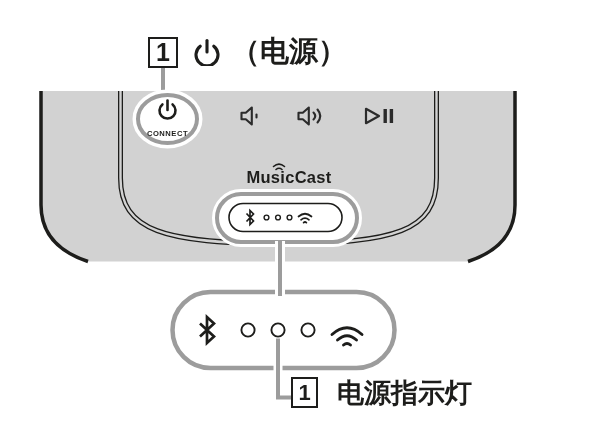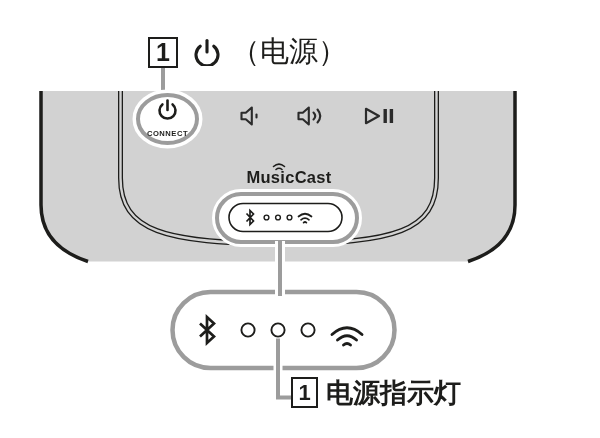--- a/index.html
+++ b/index.html
@@ -5,24 +5,24 @@
   html,body{margin:0;padding:0;background:#fff;}
   #stage{position:relative;width:600px;height:438px;background:#fff;overflow:hidden;
          font-family:"Liberation Sans","DejaVu Sans",sans-serif;color:#1d1d1b;}
   #lineart{position:absolute;left:0;top:0;}
   .callout-label{position:absolute;display:flex;align-items:center;white-space:nowrap;}
   .ref-box{display:flex;align-items:center;justify-content:center;
            border:2.5px solid #1d1d1b;background:#fff;font-weight:bold;}
   #top-label{left:148px;top:36px;height:32px;}
   #top-label .ref-box{width:26px;height:27px;font-size:25px;}
   #top-label .pwr{margin:0 10px 0 15px;}
-  #top-label .txt{font-size:29px;font-weight:normal;letter-spacing:0;}
+  #top-label .txt{font-size:29px;font-weight:bold;letter-spacing:0;}
   #bottom-label{left:291px;top:377px;height:31px;}
   #bottom-label .ref-box{width:23px;height:27px;border-width:2px;font-size:22px;}
-  #bottom-label .txt{font-size:27px;font-weight:bold;margin-left:8px;}
+  #bottom-label .txt{font-size:27px;font-weight:bold;margin-left:19px;}
   svg text{font-family:"Liberation Sans","DejaVu Sans",sans-serif;}
 </style>
 </head>
 <body>
 
 <div id="stage">
 
   <svg id="lineart" width="600" height="438" viewBox="0 0 600 438">
 
     <path d="M41,91 L41,205 Q41,246 88,261.5 L468,261.5 Q515,246 515,205 L515,91 Z" fill="#d2d2d2" stroke="none"></path>

